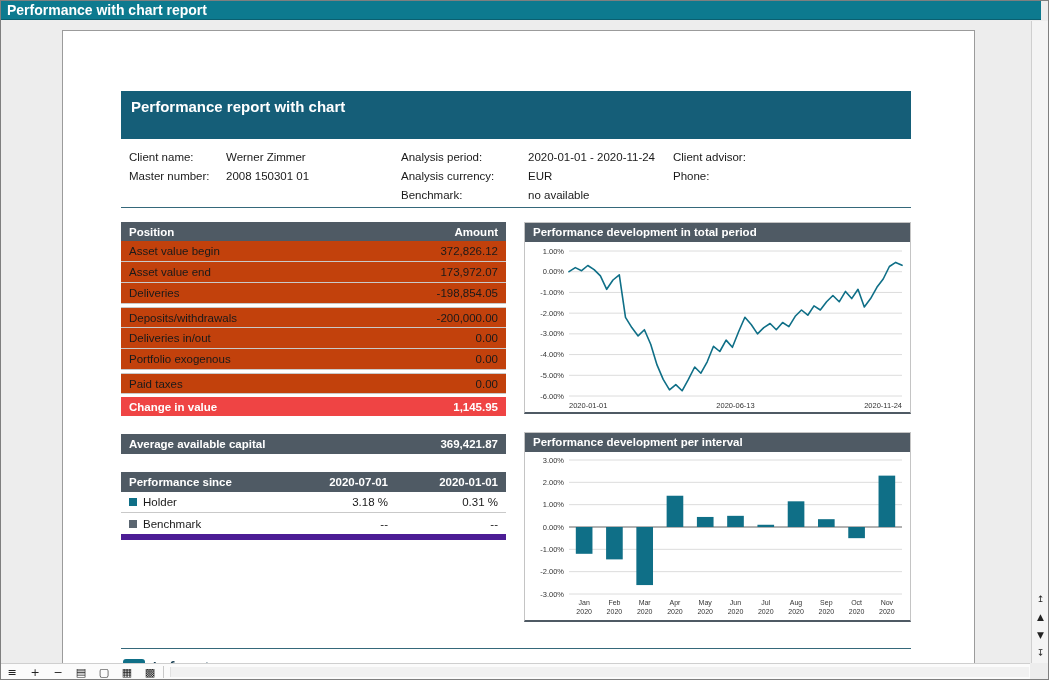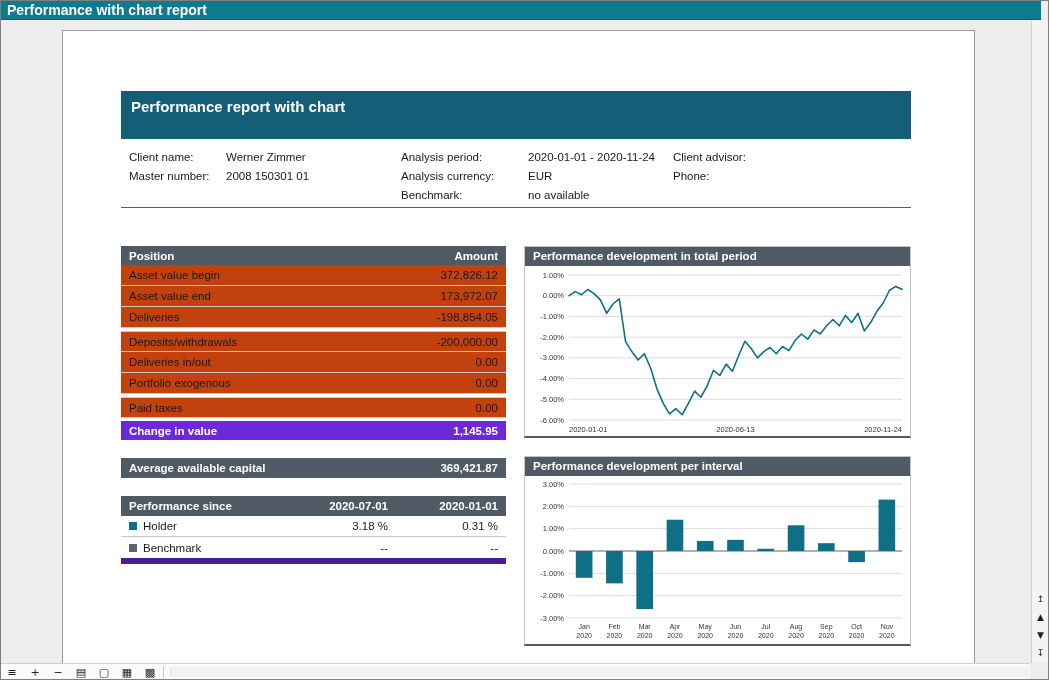--- a/index.html
+++ b/index.html
@@ -20,31 +20,31 @@
   .banner { height:48px; background:#155e78; color:#fff; font-size:15px; font-weight:bold;
             line-height:32px; padding-left:10px; }
 
   .client-info { display:flex; margin-top:6px; padding:2px 0 3px 8px; border-bottom:1px solid #35687a; }
   .ci-col { }
   .ci-row { display:flex; height:19px; align-items:center; font-size:11.5px; }
   .ci-label { color:#1a1a1a; }
   .ci-value { color:#1a1a1a; }
 
   .two-col { display:flex; margin-top:14px; }
-  .col { width:387px;margin-top:24px; }
+  .col { width:387px; }
   .col + .col { margin-left:18px; }
 
   .thead { display:flex; align-items:center; height:19px; background:#4f5a64; color:#fff;
            font-weight:bold; font-size:11.5px; padding:0 8px; }
   .trow { display:flex; align-items:center; height:21px; font-size:11.5px; padding:0 8px;
           border-bottom:1px solid #c9c9c9; background:#c2410c; }
   .amt { margin-left:auto; text-align:right; }
   .pos-group { margin-bottom:3px; }
   .pos-group + .pos-group .trow:first-child { border-top:1px solid #c9c9c9; }
-  .ttotal { display:flex; align-items:center; height:19px; background:#6d28d9; color:#fff;
+  .ttotal { display:flex; align-items:center; height:19px; background:#ef4444; color:#fff;
             font-weight:bold; font-size:11.5px; padding:0 8px; }
 
   .avg-bar { margin-top:18px; height:20px; background:#4f5a64; color:#fff; font-weight:bold;
              font-size:11.5px; display:flex; align-items:center; padding:0 8px; }
 
   .perf-table { margin-top:18px; border-bottom:6px solid #4c1d95; }
   .perf-head { height:20px; }
   .ph-label { flex:1; }
   .ph-c1 { width:112px; text-align:right; }
   .ph-c2 { width:110px; text-align:right; }

